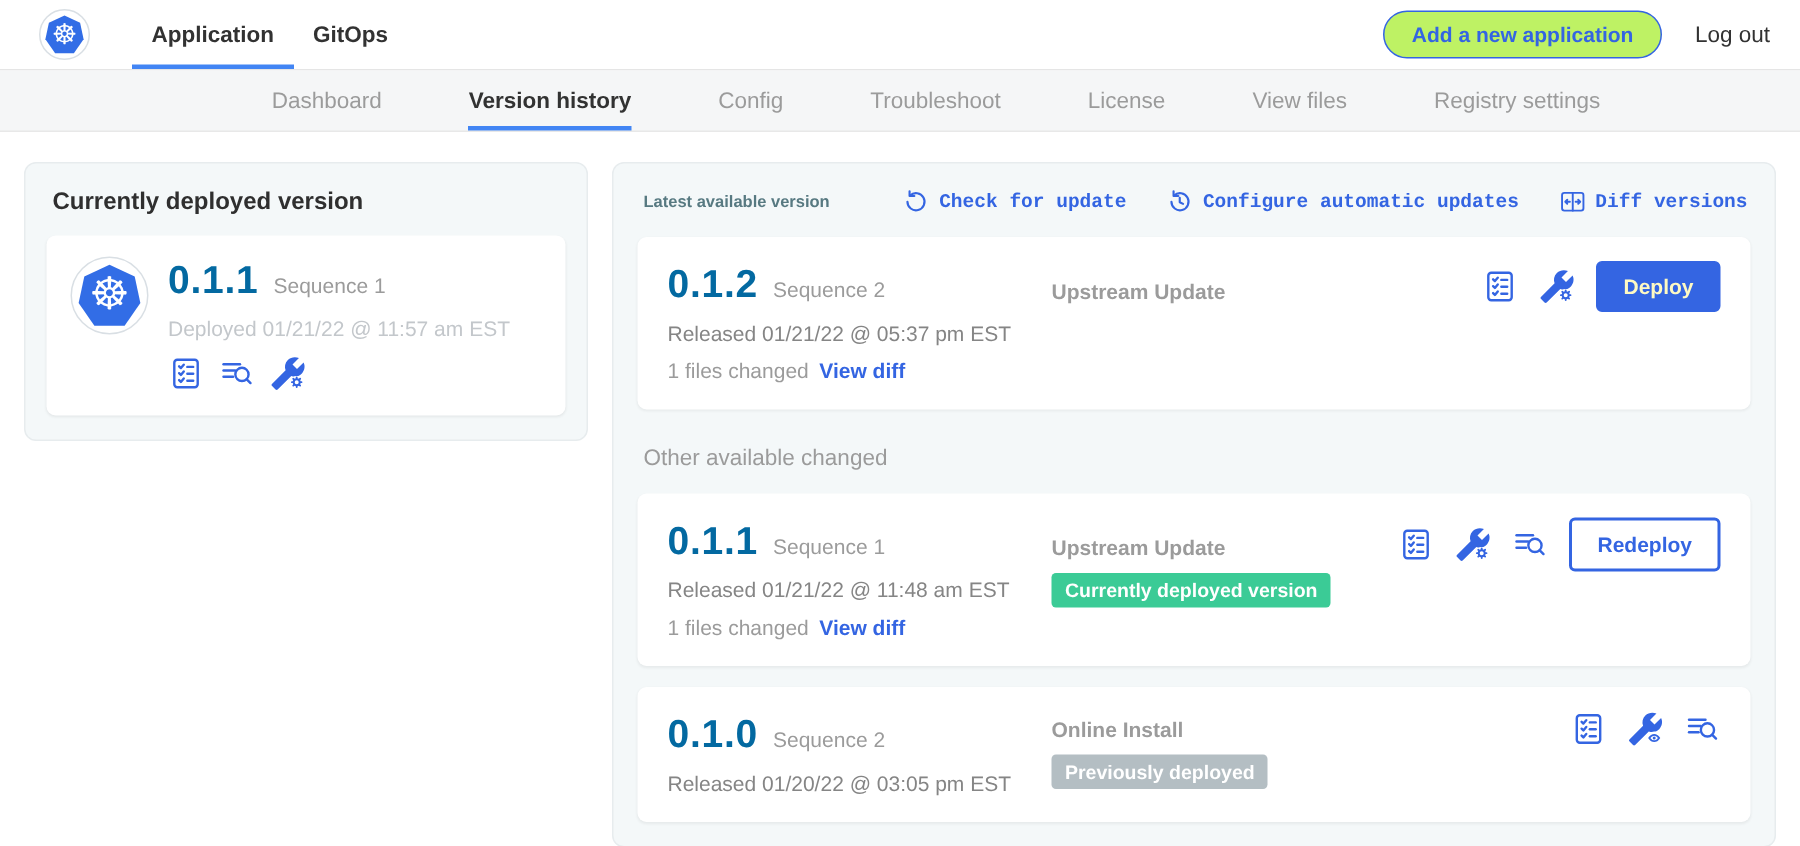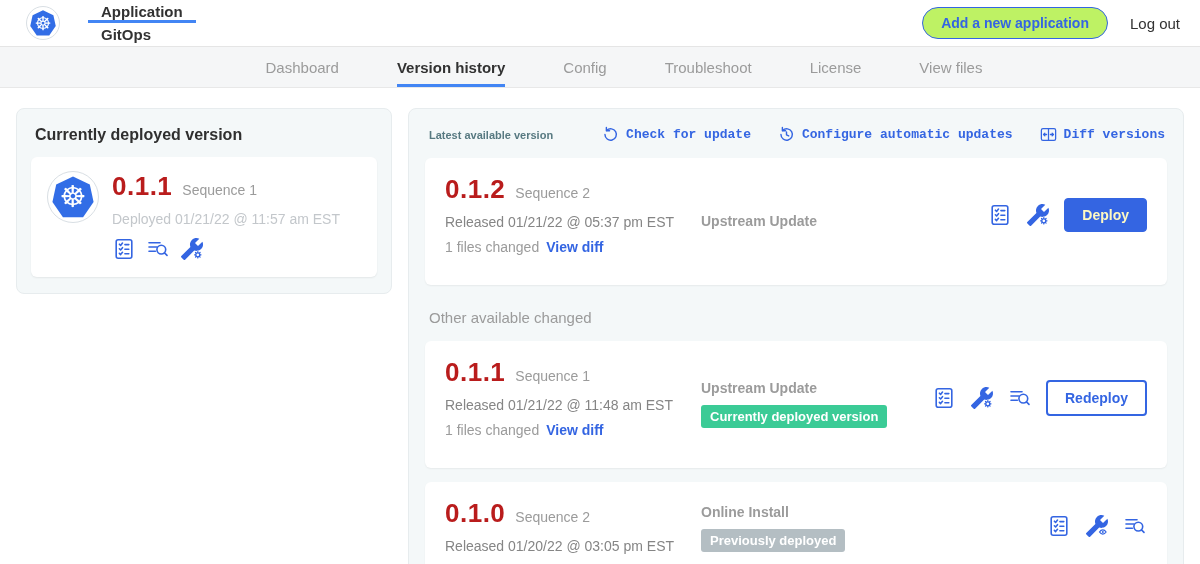--- a/index.html
+++ b/index.html
@@ -11,21 +11,21 @@
     font-family:"Liberation Sans","DejaVu Sans",sans-serif;color:var(--dark);}
 
   
   .header{height:47px;display:flex;align-items:center;background:#fff;
     border-bottom:1px solid #e5e5e5;padding-left:26px;}
   .k8s-logo{width:34px;height:34px;border-radius:50%;background:#fff;
     border:1px solid #d9dfe4;display:grid;place-items:center;flex:0 0 auto;}
   .k8s-hept{width:26px;height:26px;background:var(--k8s-blue,#326de6);
     clip-path:polygon(50% 1%,90% 20%,99% 62%,74% 98%,26% 98%,1% 62%,10% 20%);
     display:grid;place-items:center;color:#fff;font-size:19px;line-height:1;}
-  .hdr-tabs{display:flex;height:100%;margin-left:28px;flex-direction:column;}
+  .hdr-tabs{display:flex;height:100%;margin-left:28px;}
   .hdr-tab{display:flex;align-items:center;padding:0 13px;font-size:15px;font-weight:700;
     color:var(--dark);cursor:pointer;border-bottom:3px solid transparent;border-top:3px solid transparent;}
   .hdr-tab.active{border-bottom-color:var(--underline-blue,#4285f4);}
   .hdr-right{margin-left:auto;display:flex;align-items:center;gap:22px;padding-right:20px;}
   .add-btn{border:1.5px solid var(--accent-blue,#3465e2);color:var(--accent-blue,#3465e2);
     background:#bef264;border-radius:17px;padding:7px 18px;font-size:14px;font-weight:700;cursor:pointer;
     font-family:inherit;}
   .logout{font-size:15px;color:var(--dark);cursor:pointer;}
 
   
@@ -40,39 +40,39 @@
 
   
   .deployed-card{flex:0 0 376px;background:var(--panel-bg,#f4f8f9);
     border:1px solid var(--border);border-radius:8px;padding:15px 14px 16px;}
   .deployed-card h2{font-size:16px;font-weight:700;margin:2px 0 13px 4px;color:#2f2f2f;}
   .deployed-inner{background:#fff;border-radius:6px;box-shadow:0 1px 2px rgba(0,0,0,.07);
     padding:14px 16px 16px;display:flex;gap:13px;}
   .k8s-logo.lg{width:52px;height:52px;}
   .k8s-logo.lg .k8s-hept{width:42px;height:42px;font-size:30px;}
   .ver-line{display:flex;align-items:baseline;gap:10px;}
-  .ver-num{font-size:26px;font-weight:700;color:#b91c1c;letter-spacing:.5px;}
+  .ver-num{font-size:26px;font-weight:700;color:#0369a1;letter-spacing:.5px;}
   .seq{font-size:14px;color:var(--muted);}
   .deployed-at{font-size:14px;color:var(--light-muted);margin-top:9px;font-weight:500;}
   .icon-row{display:flex;gap:10px;margin-top:10px;align-items:center;}
   .ic{width:24px;height:24px;color:var(--accent-blue,#3465e2);cursor:pointer;flex:0 0 auto;}
 
   
   .versions-panel{flex:1;background:var(--panel-bg,#f4f8f9);border:1px solid var(--border);
     border-radius:8px;padding:14px 16px 16px;}
   .panel-head{display:flex;align-items:center;margin:2px 2px 14px 4px;}
   .panel-title{font-size:11px;font-weight:600;color:var(--slate);}
   .panel-actions{margin-left:auto;display:flex;gap:26px;align-items:center;}
   .panel-action{display:flex;align-items:center;gap:6px;font-size:13px;font-weight:700;
     color:var(--accent-blue,#3465e2);cursor:pointer;font-family:Liberation Mono, monospace;}
   .panel-action .ic{width:19px;height:19px;}
   .other-title{font-size:15px;color:var(--muted);margin:24px 2px 15px 4px;}
 
   .vrow{background:#fff;border-radius:6px;box-shadow:0 1px 2px rgba(0,0,0,.06);
-    display:flex;padding:16px 20px 30px;align-items:center;}
+    display:flex;padding:16px 20px 18px;align-items:flex-start;}
   .vrow + .vrow{margin-top:14px;}
   .vrow-left{flex:0 0 256px;}
   .released{font-size:14px;color:var(--released);font-weight:500;margin-top:9px;}
   .files-line{font-size:14px;color:var(--muted);margin-top:9px;}
   .view-diff{color:var(--accent-blue,#3465e2);font-weight:700;margin-left:7px;cursor:pointer;}
   .vrow-mid{flex:1;padding-top:12px;}
   .source{font-size:14px;font-weight:700;color:var(--muted);}
   .badge{display:inline-block;margin-top:9px;padding:4px 9px;border-radius:3px;
     font-size:13px;font-weight:700;color:#fff;}
   .badge--green{background:var(--badge-green,#3bcb96);}
@@ -170,20 +170,21 @@
   </div>
 </div>
 
 <div class="subnav">
   <div class="subnav-tab">Dashboard</div>
   <div class="subnav-tab active">Version history</div>
   <div class="subnav-tab">Config</div>
   <div class="subnav-tab">Troubleshoot</div>
   <div class="subnav-tab">License</div>
   <div class="subnav-tab">View files</div>
+  <div class="subnav-tab">Registry settings</div>
 </div>
 
 <div class="main">
 
   <div class="deployed-card">
     <h2>Currently deployed version</h2>
     <div class="deployed-inner">
       <span class="k8s-logo lg">
         <span class="k8s-hept">☸</span>
       </span>

